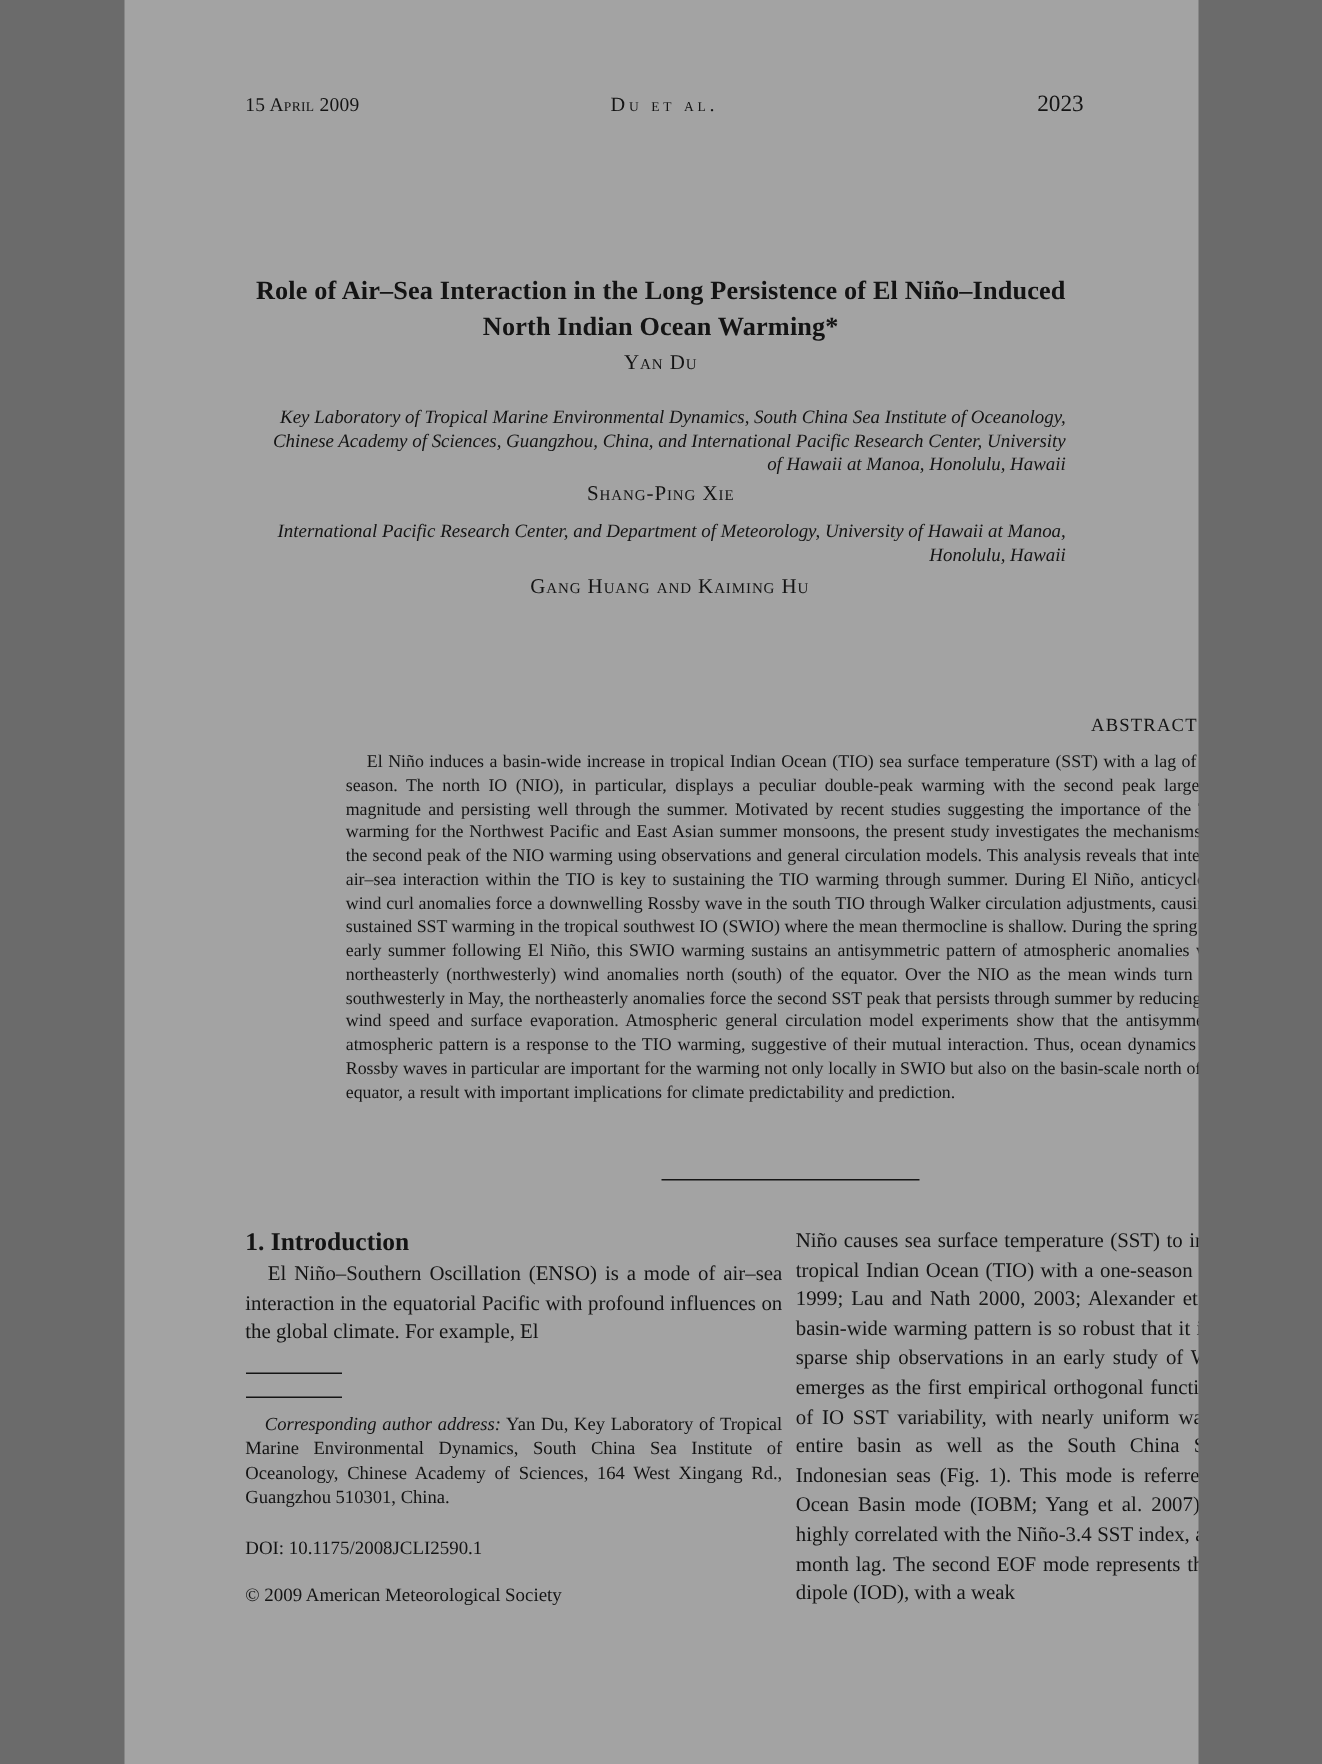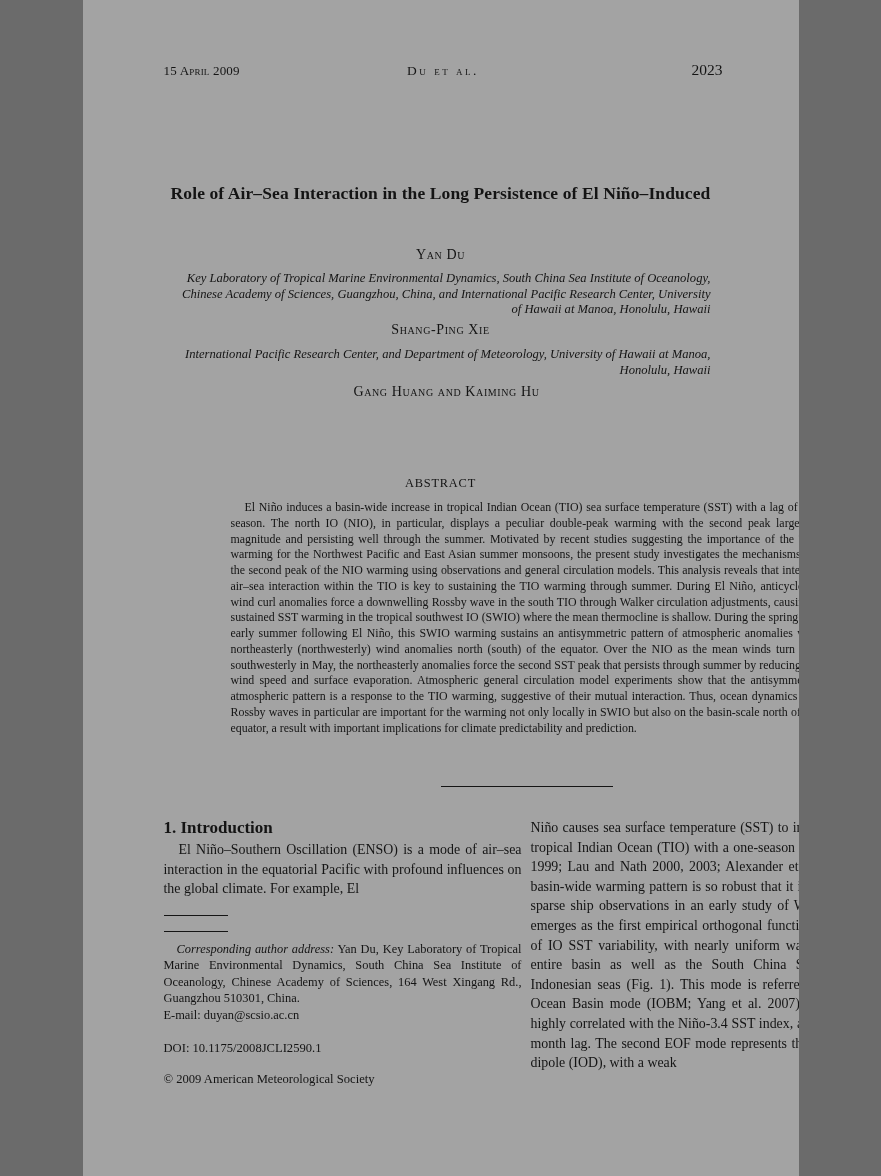--- a/index.html
+++ b/index.html
@@ -44,35 +44,35 @@
     font-size: 14px;
     letter-spacing: 0.6px;
   }
   .affil {
     position: absolute; left: 88px; right: 88px;
     text-align: right;
     font-style: italic;
     font-size: 12.6px;
     line-height: 15.5px;
   }
-  .a1-name { top: 247px; }
+  .a1-name { top: 235px; }
   .a1-affil { top: 271px; }
   .a2-name { top: 322px; }
   .a2-affil { top: 347px; }
   .a3-name { top: 384px; margin-left: 12px; }
   .a3-affil { top: 406px; }
 
   .manuscript-note {
     position: absolute; top: 443px; left: 0; right: 0;
     text-align: center;
     font-size: 12.6px;
   }
   .abstract-heading {
     position: absolute; top: 476px; left: 0; right: 0;
-    text-align: center;
+    text-align: right;
     font-size: 12.4px;
     letter-spacing: 0.8px;
   }
   .abstract-body {
     position: absolute; top: 500px; left: 148px; width: 588px;
     margin: 0;
     font-size: 11.9px;
     line-height: 15.75px;
     text-align: justify;
     text-indent: 14px;
@@ -125,20 +125,21 @@
 <div class="page">
 
   <div class="running-head">
     <span class="rh-left sc">15 April 2009</span>
     <span class="rh-center sc">Du et al.</span>
     <span class="rh-right">2023</span>
   </div>
 
   <h1 class="title">
     <span>Role of Air–Sea Interaction in the Long Persistence of El Niño–Induced</span><br>
+    <span>North Indian Ocean Warming*</span>
   </h1>
 
   <div class="author-name sc a1-name">Yan Du</div>
   <div class="affil a1-affil">Key Laboratory of Tropical Marine Environmental Dynamics, South China Sea Institute of Oceanology, Chinese Academy of Sciences, Guangzhou, China, and International Pacific Research Center, University of Hawaii at Manoa, Honolulu, Hawaii</div>
 
   <div class="author-name sc a2-name">Shang-Ping Xie</div>
   <div class="affil a2-affil">International Pacific Research Center, and Department of Meteorology, University of Hawaii at Manoa, Honolulu, Hawaii</div>
 
   <div class="author-name sc a3-name">Gang Huang and Kaiming Hu</div>
 
@@ -154,18 +155,17 @@
   </section>
 
   <section class="col col-right">
     <p class="body-para">Niño causes sea surface temperature (SST) to increase over the tropical Indian Ocean (TIO) with a one-season lag (Klein et al. 1999; Lau and Nath 2000, 2003; Alexander et al. 2002). This basin-wide warming pattern is so robust that it is detected from sparse ship observations in an early study of Weare (1979). It emerges as the first empirical orthogonal function (EOF) mode of IO SST variability, with nearly uniform warming over the entire basin as well as the South China Sea (SCS) and Indonesian seas (Fig. 1). This mode is referred as the Indian Ocean Basin mode (IOBM; Yang et al. 2007). The IOBM is highly correlated with the Niño-3.4 SST index, at 0.91 with a 5-month lag. The second EOF mode represents the Indian Ocean dipole (IOD), with a weak</p>
   </section>
 
   <div class="footnote-block">
     <hr class="fn-rule">
     <hr class="fn-rule second">
     <p class="fn indent"><span class="lead-italic">Corresponding author address:</span> <span>Yan Du, Key Laboratory of Tropical Marine Environmental Dynamics, South China Sea Institute of Oceanology, Chinese Academy of Sciences, 164 West Xingang Rd., Guangzhou 510301, China.</span></p>
-    <p class="fn email-line">E-mail: duyan@scsio.ac.cn</p>
     <p class="doi-line">DOI: 10.1175/2008JCLI2590.1</p>
     <p class="copyright-line">© 2009 American Meteorological Society</p>
   </div>
 
 </div>
 
 </body></html>

